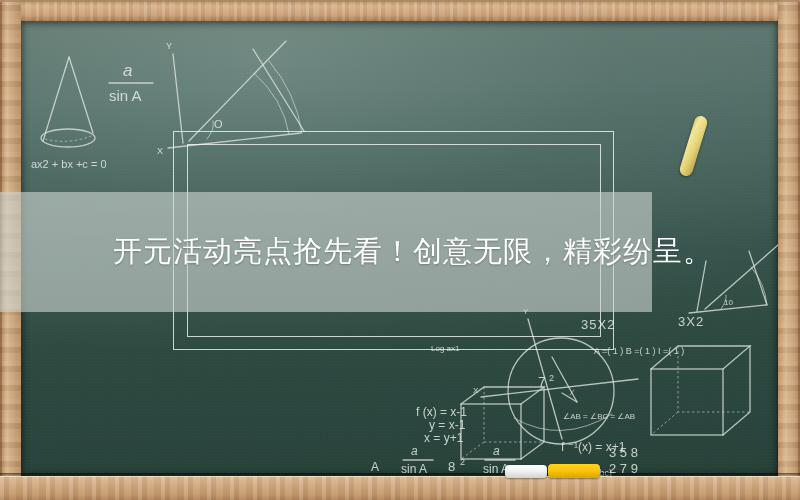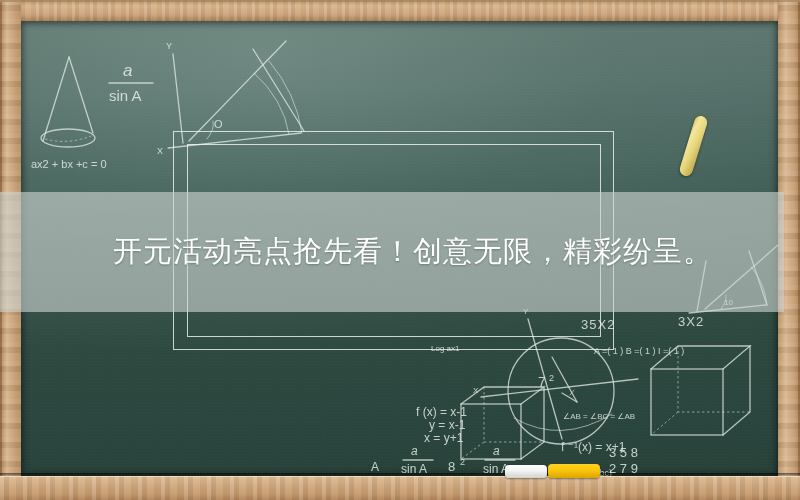--- a/index.html
+++ b/index.html
@@ -100,21 +100,21 @@
   }
   .chalk-yellow{
     position:absolute;left:548px;bottom:22px;width:52px;height:14px;
     border-radius:4px;
     background:linear-gradient(180deg,#ffd21f 0%,#fbc50d 45%,#dba600 100%);
     box-shadow:0 1px 2px rgba(0,0,0,.4);
   }
 
   
   .caption-band{
-    position:absolute;left:0;top:192px;width:784px;height:120px;
+    position:absolute;left:0;top:192px;width:652px;height:120px;
     background:rgba(205,212,208,.62);
     display:flex;align-items:center;
   }
   .caption-text{
     margin-left:113px;
     color:#ffffff;
     font-size:29px;
     letter-spacing:1px;
     white-space:nowrap;
     font-family:"DejaVu Sans","Liberation Sans",sans-serif;

